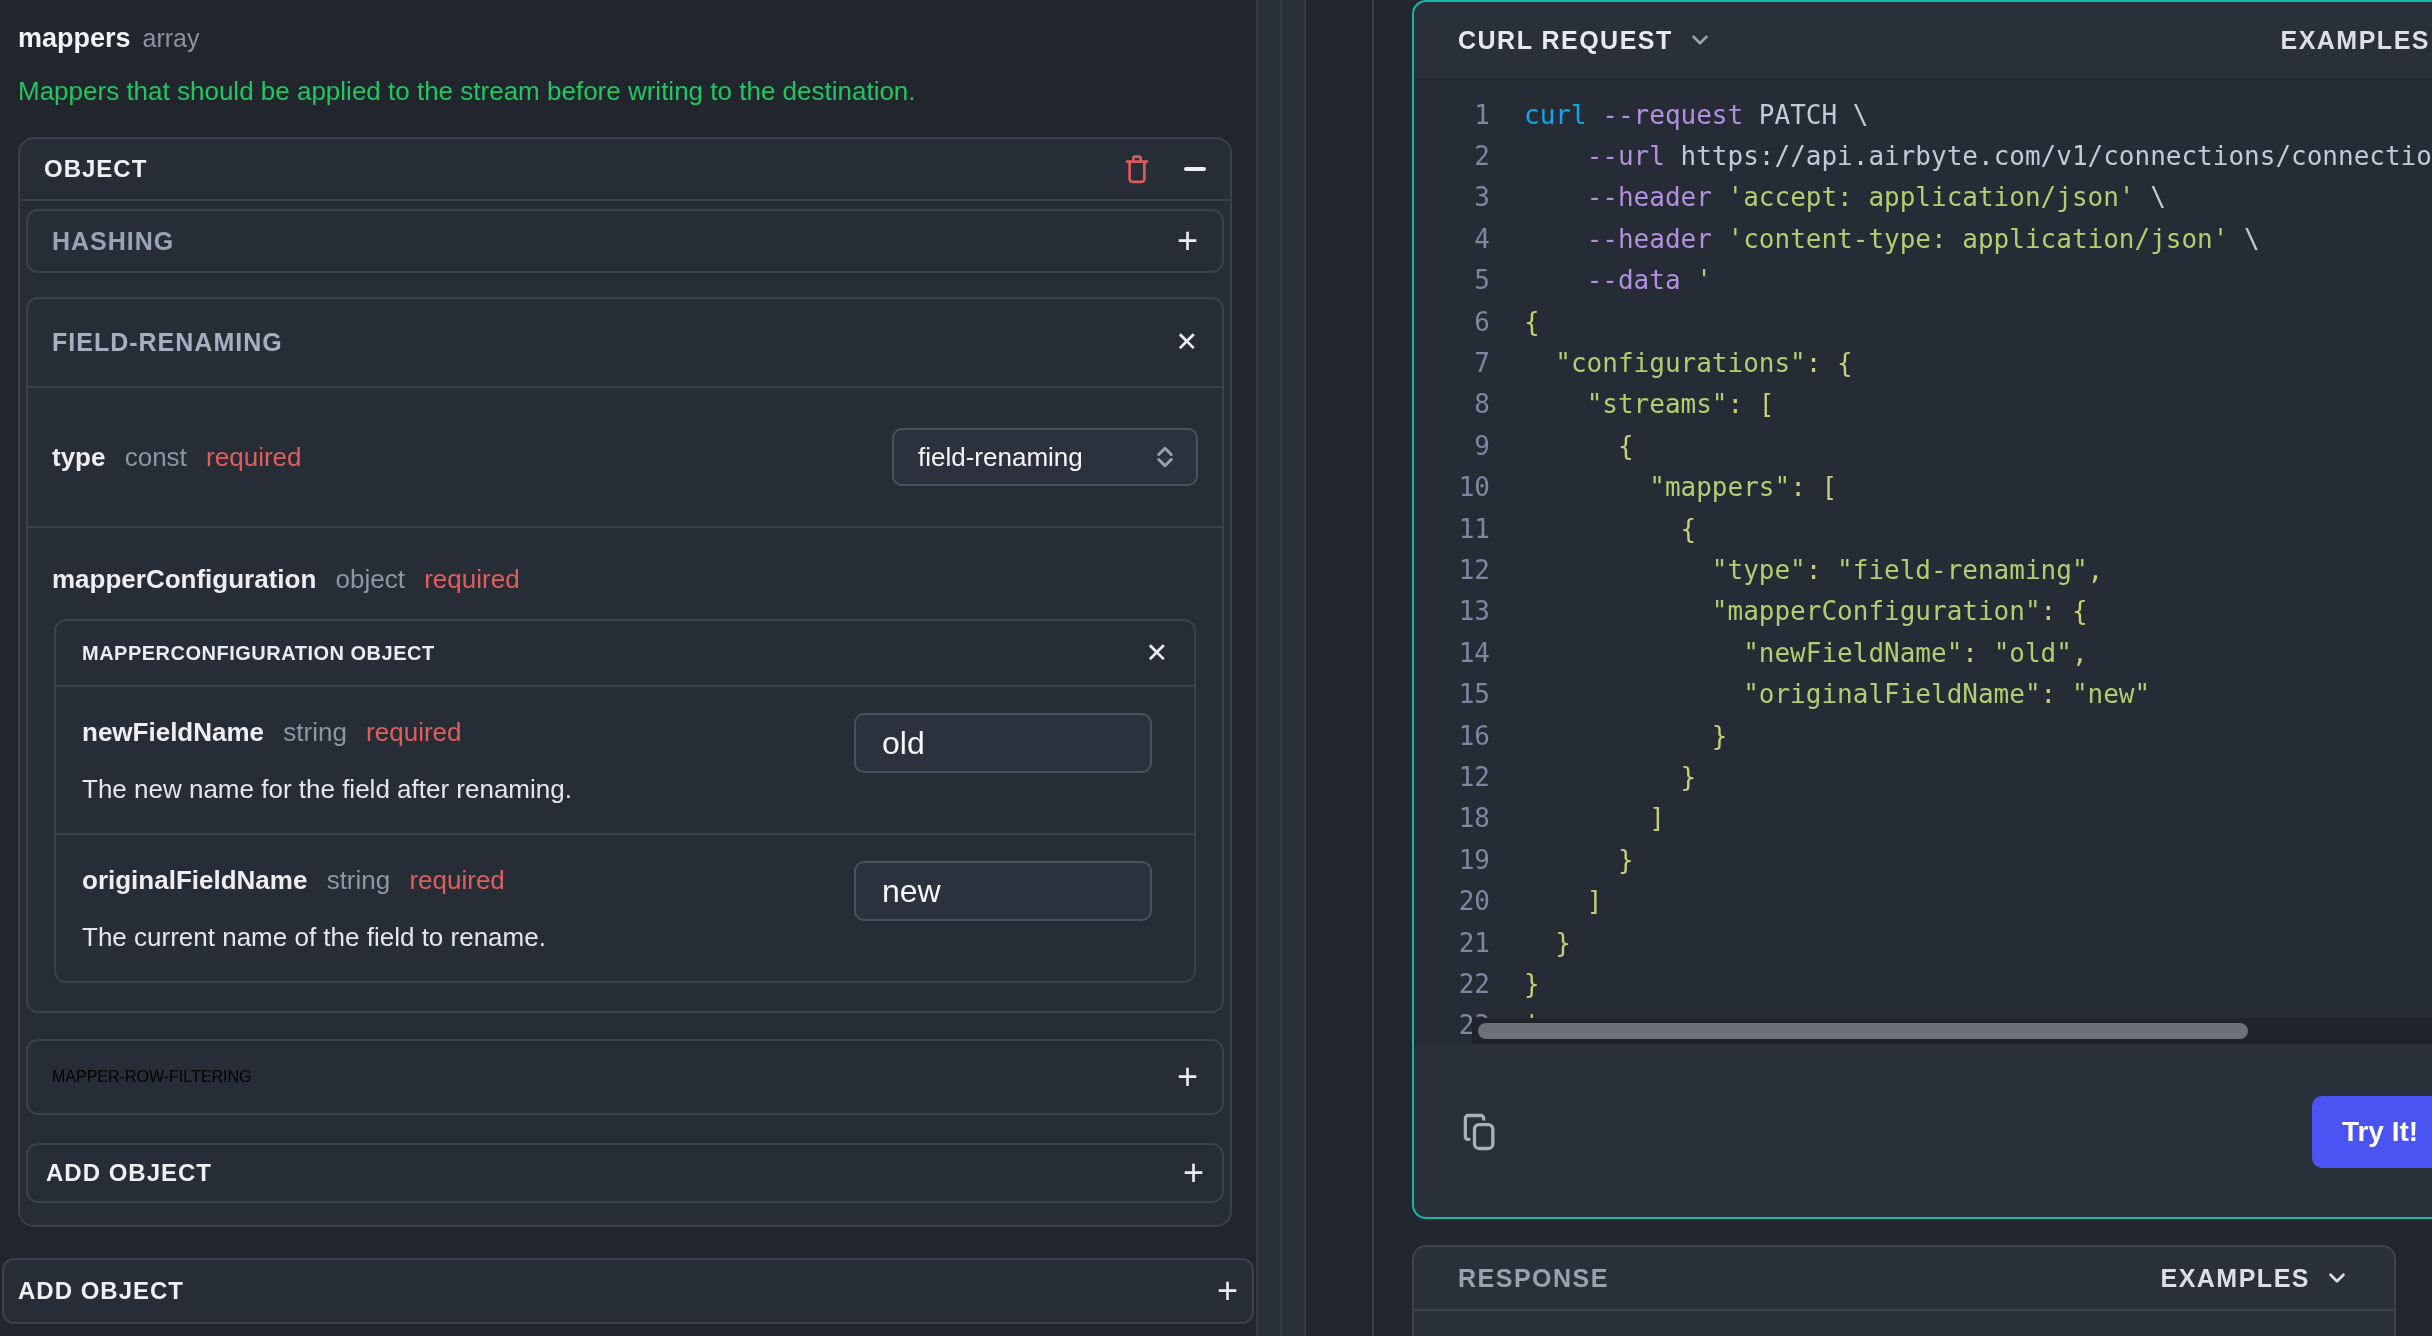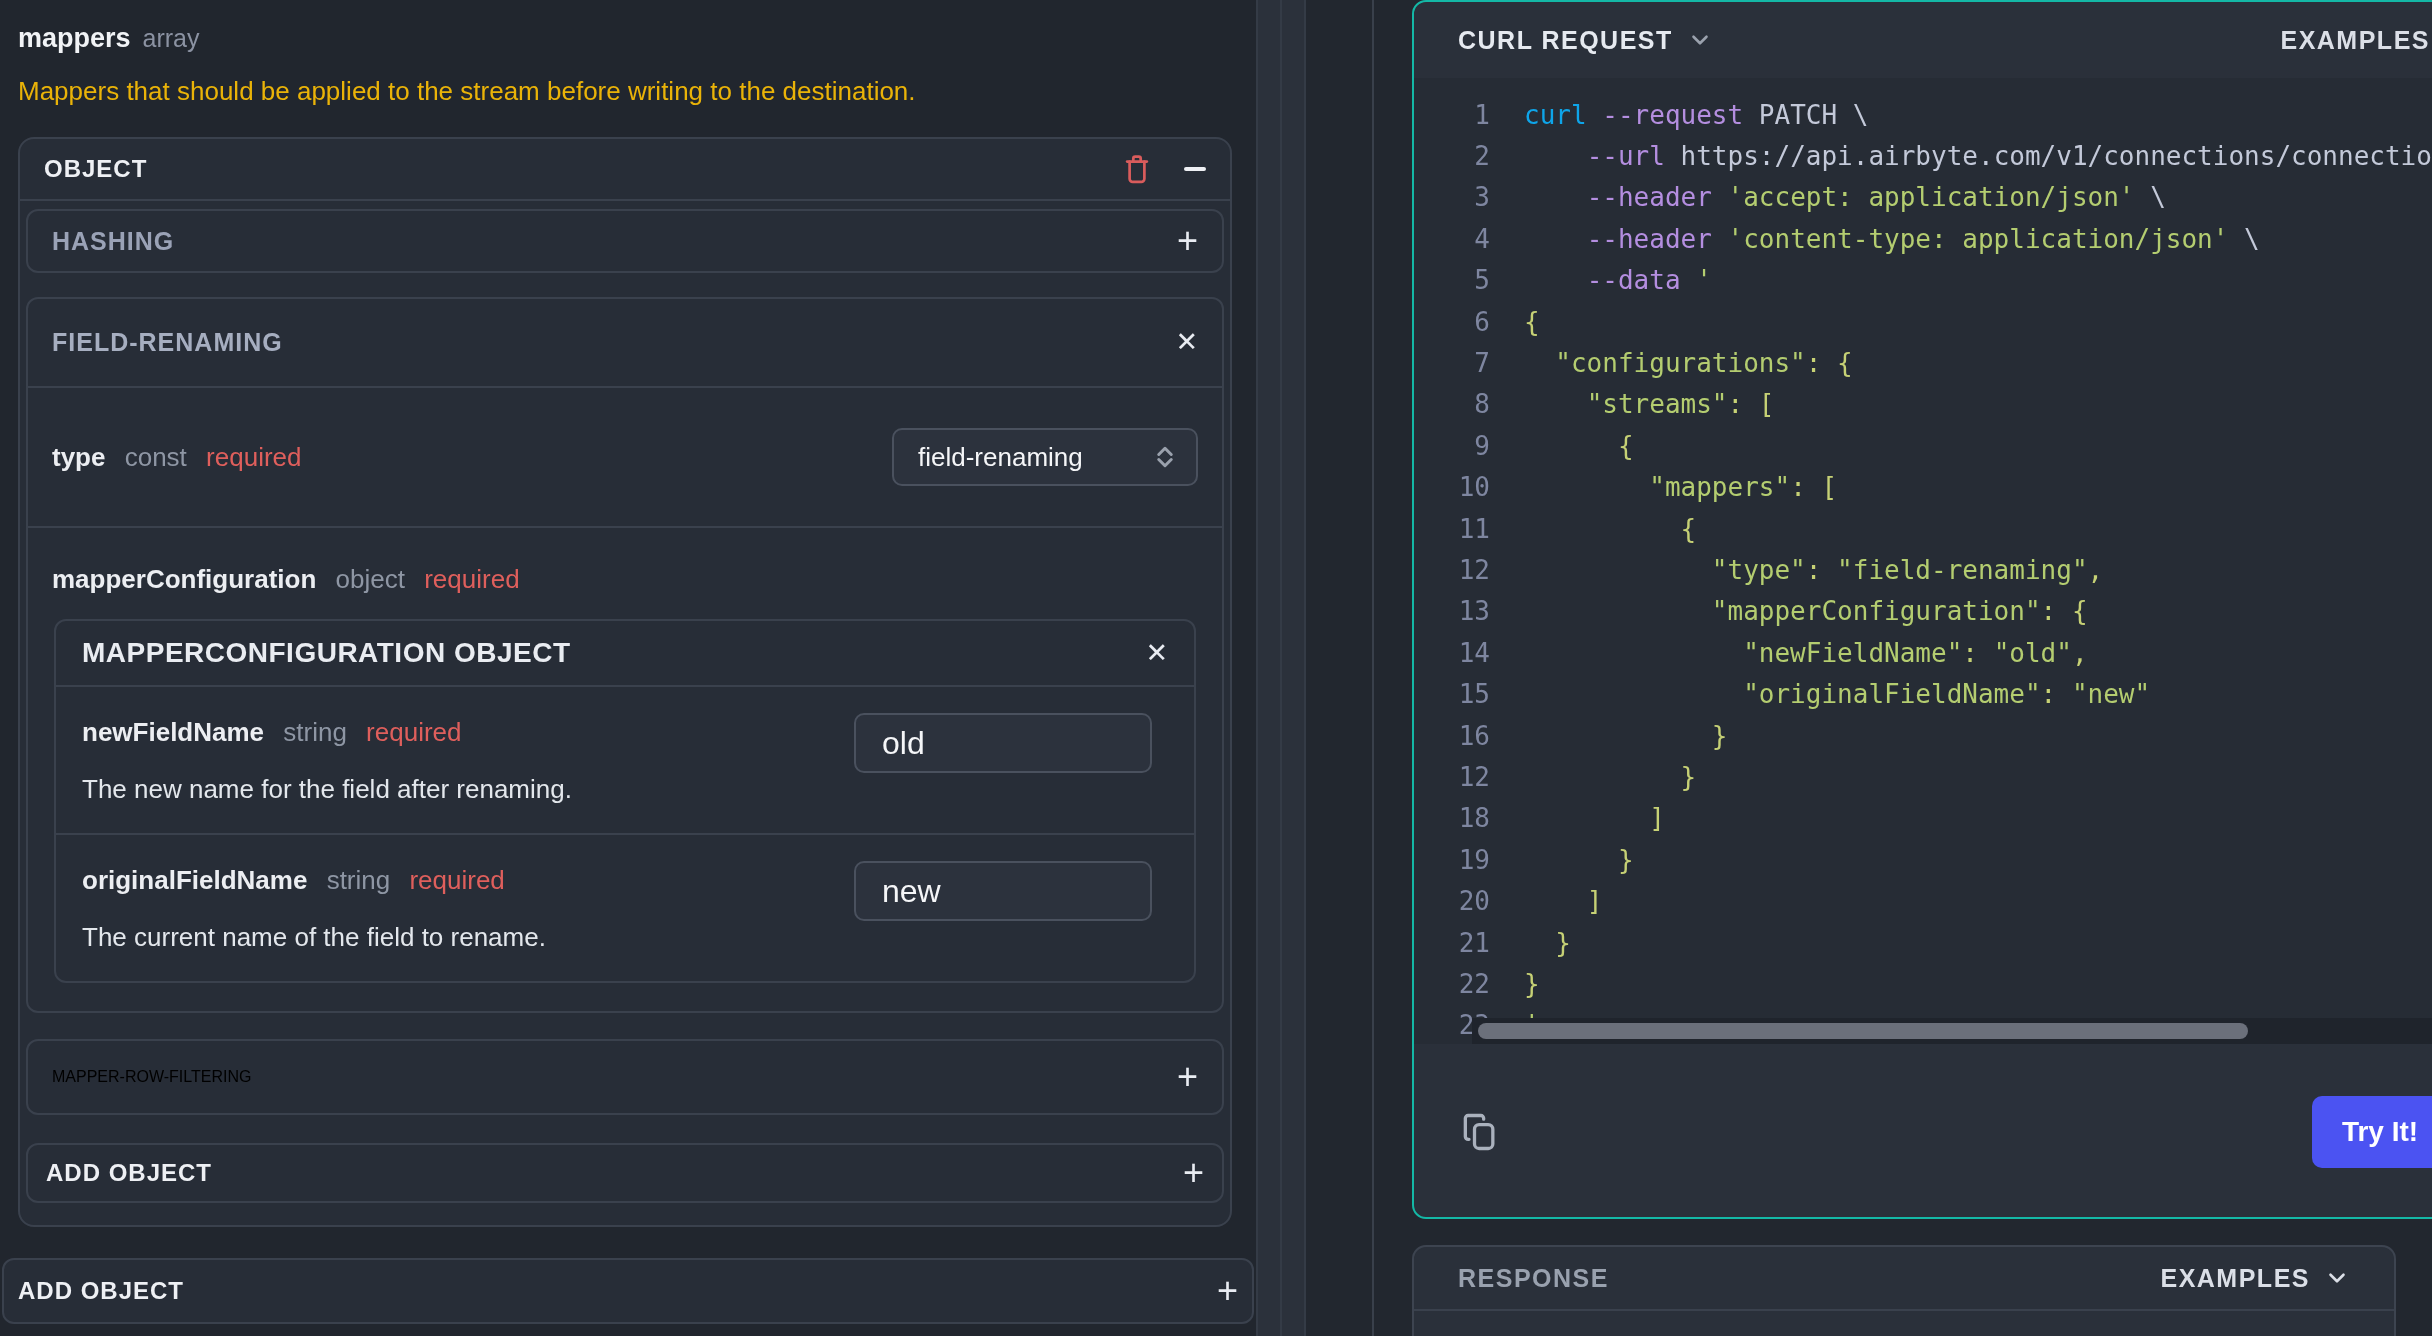--- a/index.html
+++ b/index.html
@@ -7,21 +7,21 @@
     width:2432px;height:1336px;overflow:hidden;position:relative;
     background:#22272f;
     font-family:"Liberation Sans", sans-serif;
     -webkit-font-smoothing:antialiased;
   }
   
   .left-pane{position:absolute;left:0;top:0;width:1256px;height:1336px;background:#21262e;}
   .left-inner{padding:14px 0 0 18px;width:1236px;}
   .field-heading{margin-top:9px;font-size:27px;font-weight:bold;color:#f1f3f6;}
   .field-heading .ftype{font-weight:normal;color:#8b92a2;font-size:25px;margin-left:12px;}
-  .field-desc{margin-top:22px;font-size:26px;color:#eab308;}
+  .field-desc{margin-top:22px;font-size:26px;color:#22c55e;}
   .card{background:#272d37;border:2px solid #3a414d;border-radius:16px;box-sizing:border-box;}
   .outer-card{margin-top:30px;width:1214px;}
   .outer-header{height:60px;display:flex;align-items:center;padding:0 24px;border-bottom:2px solid #3a414d;}
   .outer-header .title{font-size:24px;font-weight:bold;letter-spacing:1px;color:#eef0f4;}
   .hdr-actions{margin-left:auto;display:flex;align-items:center;gap:32px;}
   .trash{width:30px;height:32px;color:#d95c5c;cursor:pointer;}
   .minus-bar{width:22px;height:4px;background:#eef0f4;border-radius:2px;cursor:pointer;}
   .outer-body{padding:4px 6px 22px 6px;}
   .sub-card{border:2px solid #3a414d;border-radius:12px;background:#272d37;box-sizing:border-box;}
   .collapsed-row{height:64px;display:flex;align-items:center;padding:0 24px;margin-top:4px;cursor:pointer;}
@@ -36,21 +36,21 @@
   .prop-label .pname{font-weight:bold;}
   .prop-label .pkind{color:#8e96a4;margin-left:12px;}
   .prop-label .preq{color:#df5f5c;margin-left:12px;}
   .select-box{width:306px;height:58px;background:#2c323d;border:2px solid #4a515e;border-radius:10px;
     display:flex;align-items:center;padding:0 16px 0 24px;box-sizing:border-box;cursor:pointer;}
   .select-box .sval{font-size:26px;color:#f5f6f8;}
   .select-box svg{margin-left:auto;}
   .mc-label-row{padding:36px 24px 0 24px;}
   .mc-card{margin:24px 26px 28px 26px;border:2px solid #3a414d;border-radius:12px;}
   .mc-header{height:64px;display:flex;align-items:center;padding:0 26px;border-bottom:2px solid #3a414d;}
-  .mc-header .ctitle{font-size:28px;font-weight:bold;letter-spacing:.5px;color:#e9ecf1;}
+  .mc-header .ctitle{font-size:20px;font-weight:bold;letter-spacing:.5px;color:#e9ecf1;}
   .mc-field{padding:30px 26px 28px 26px;position:relative;}
   .mc-field + .mc-field{border-top:2px solid #3a414d;}
   .mc-field .finput{position:absolute;right:42px;top:26px;width:298px;height:60px;background:#2c323d;
     border:2px solid #4a515e;border-radius:10px;box-sizing:border-box;display:flex;align-items:center;
     padding:0 26px;font-size:32px;color:#f5f6f8;}
   .fdesc{margin-top:26px;font-size:26px;color:#e3e7ec;}
   .mrf-card{margin-top:26px;height:76px;display:flex;align-items:center;padding:0 24px;cursor:pointer;}
   .addobj-row{margin-top:28px;height:60px;display:flex;align-items:center;padding:0 18px;cursor:pointer;}
   .addobj-row .ctitle{font-size:24px;font-weight:bold;letter-spacing:1px;color:#eef0f4;}
   .addobj-bottom{position:absolute;left:2px;top:1258px;width:1252px;height:66px;

